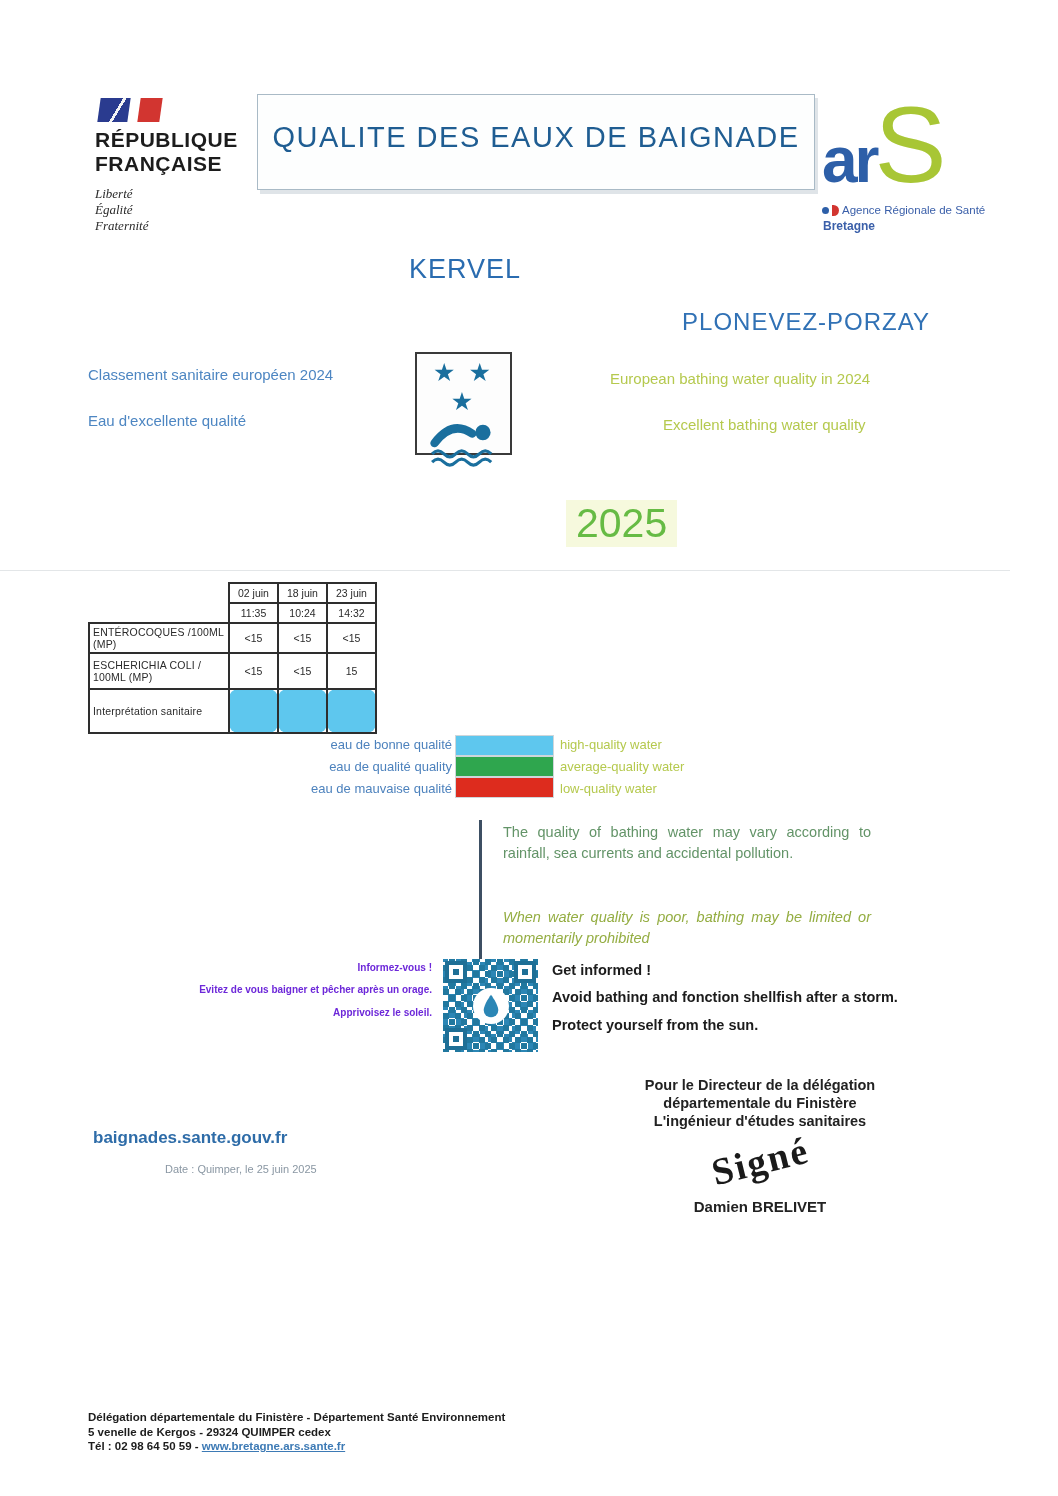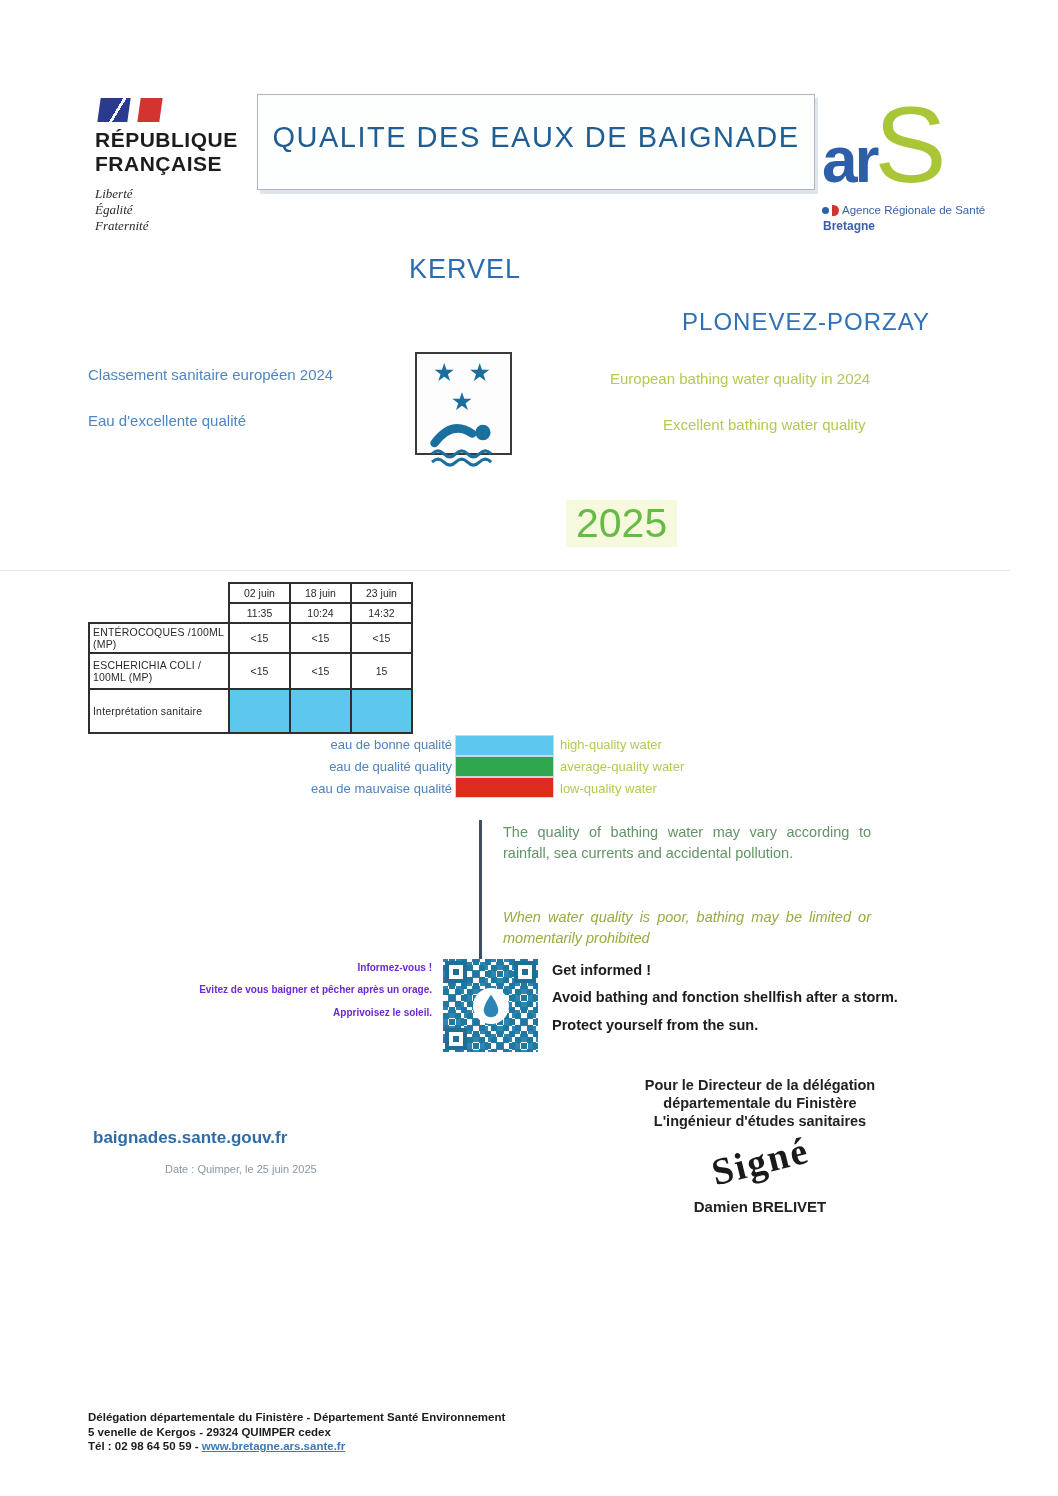--- a/index.html
+++ b/index.html
@@ -52,21 +52,21 @@
   .res-year  { position:absolute; left:523px; top:500px; font-size:41px; color:#66bb44;
       background:rgba(245,248,215,.85); padding:0 10px;margin-left:43px; }
   .res-rule { position:absolute; left:0; top:570px; width:1010px; height:1px; background:#e3e6e8; }
 
   
   .res-table { position:absolute; left:88px; top:582px; border-collapse:collapse;
       font-size:10.5px; color:#2a2a2a; }
   .res-table td { border:2px solid #2e2e2e; text-align:center; vertical-align:middle; padding:2px 3px; }
   .res-table td.nob { border:none; background:#fff; }
   .res-table td.lab { width:140px; text-align:left; font-size:10.5px; letter-spacing:.2px; }
-  .res-table td.val { width:61px; }
+  .res-table td.val { width:49px;border-radius:9px; }
   .res-table tr.r-date td, .res-table tr.r-time td { height:20px; }
   .res-table tr.r-entero td { height:27px; }
   .res-table tr.r-ecoli td { height:36px; }
   .res-table tr.r-interp td { height:44px; }
   .res-table td.interp-lab { text-align:left; }
 
   
   .legend-row { position:absolute; height:22px; line-height:20px; font-size:13px; }
   .legend-fr { left:180px; width:272px; text-align:right; color:#4d82bd; }
   .legend-en { left:560px; width:280px; text-align:left; color:#b5c94e; }

